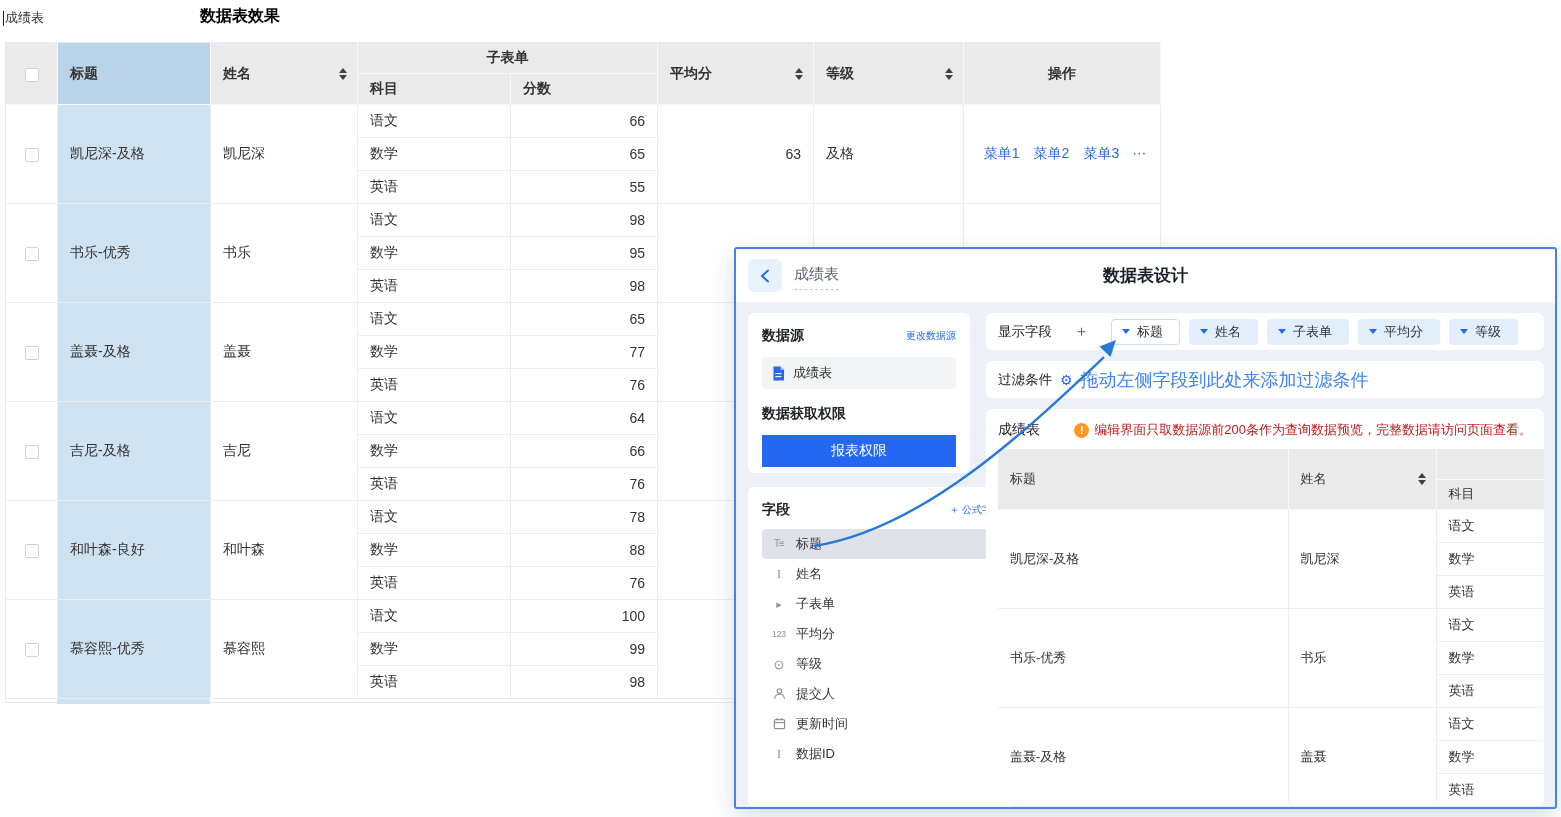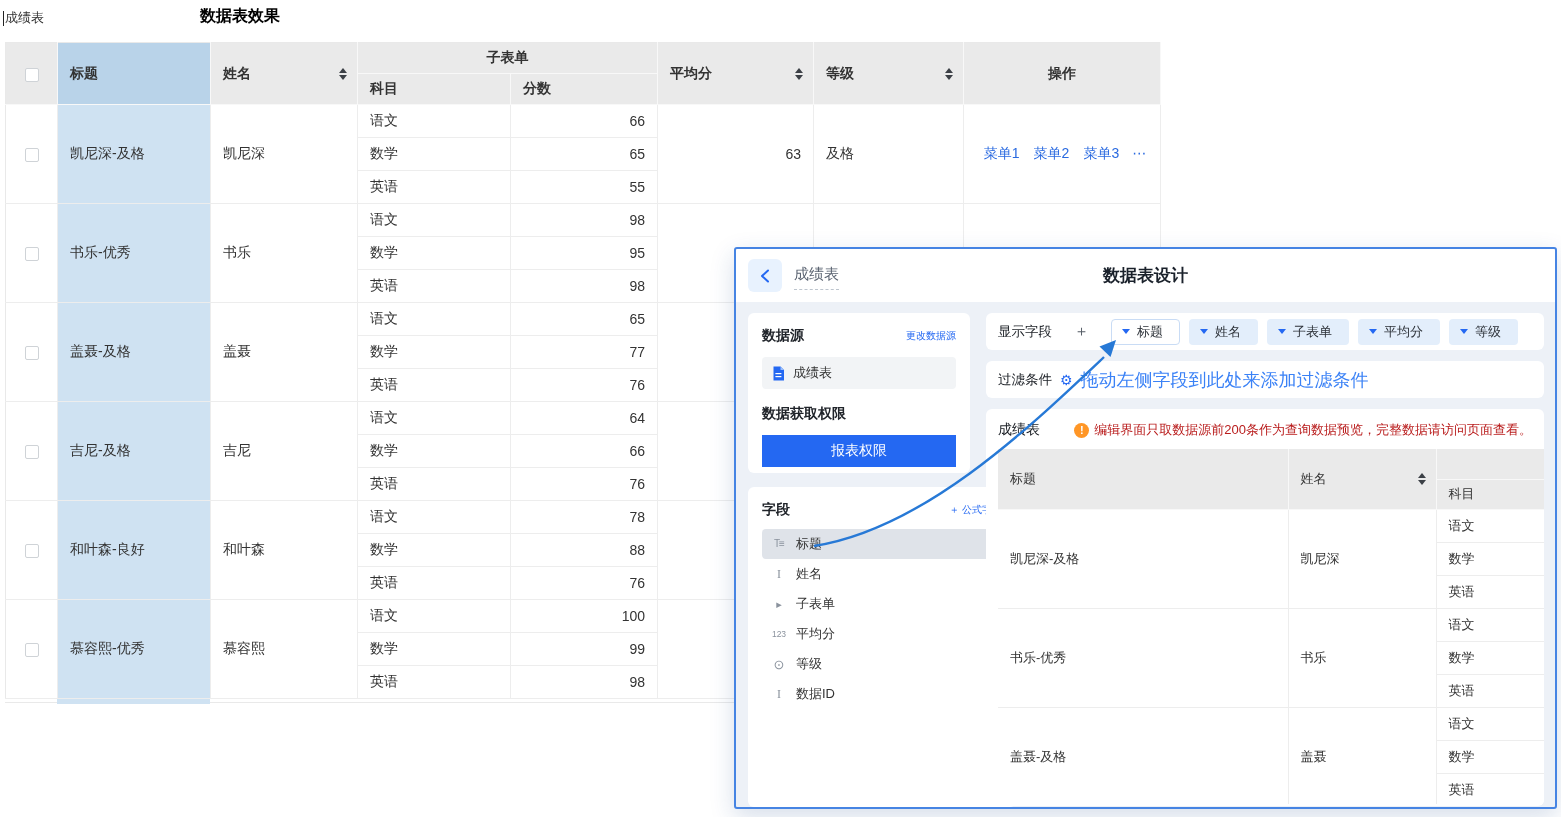--- a/index.html
+++ b/index.html
@@ -318,20 +318,36 @@
         </div>
       <div class="f-item">
           <span class="f-ico small">123</span>
           <span>平均分</span>
         </div>
       <div class="f-item">
           <span class="f-ico" style="font-size:13px">⊙</span>
           <span>等级</span>
         </div>
       <div class="f-item">
+          <span class="f-ico"><svg width="13" height="13" viewBox="0 0 14 14">
+              <circle cx="7" cy="4.4" r="2.5" fill="none" stroke="#8a929d" stroke-width="1.3"></circle>
+              <path d="M1.8 12.6 a5.2,4.8 0 0 1 10.4,0" fill="none" stroke="#8a929d" stroke-width="1.3"></path>
+            </svg></span>
+          <span>提交人</span>
+        </div>
+      <div class="f-item">
+          <span class="f-ico"><svg width="13" height="13" viewBox="0 0 14 14">
+              <rect x="1.5" y="2.8" width="11" height="9.7" rx="1.2" fill="none" stroke="#8a929d" stroke-width="1.3"></rect>
+              <line x1="1.5" y1="6" x2="12.5" y2="6" stroke="#8a929d" stroke-width="1.3"></line>
+              <line x1="4.4" y1="1" x2="4.4" y2="3.6" stroke="#8a929d" stroke-width="1.3"></line>
+              <line x1="9.6" y1="1" x2="9.6" y2="3.6" stroke="#8a929d" stroke-width="1.3"></line>
+            </svg></span>
+          <span>更新时间</span>
+        </div>
+      <div class="f-item">
           <span class="f-ico serif">I</span>
           <span>数据ID</span>
         </div>
     </div>
   </div>
 
   <div class="card" id="card-display">
     <span class="bar-label">显示字段</span>
     <span class="plus-btn">＋</span>
     <div id="chips">

